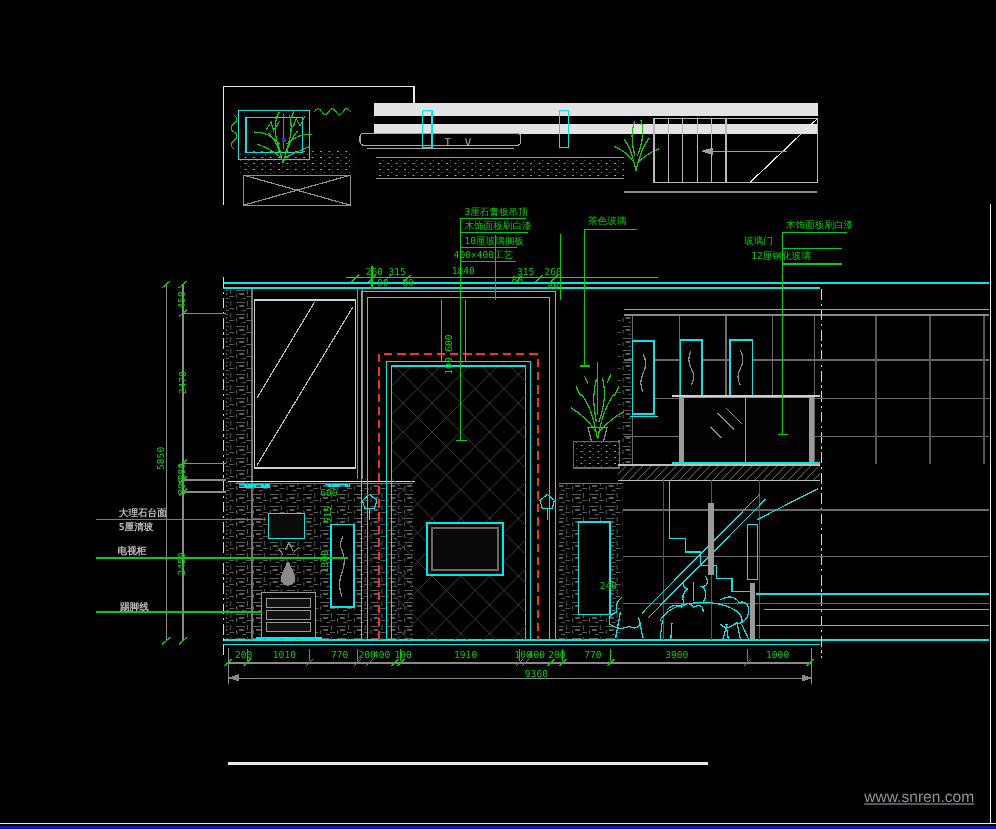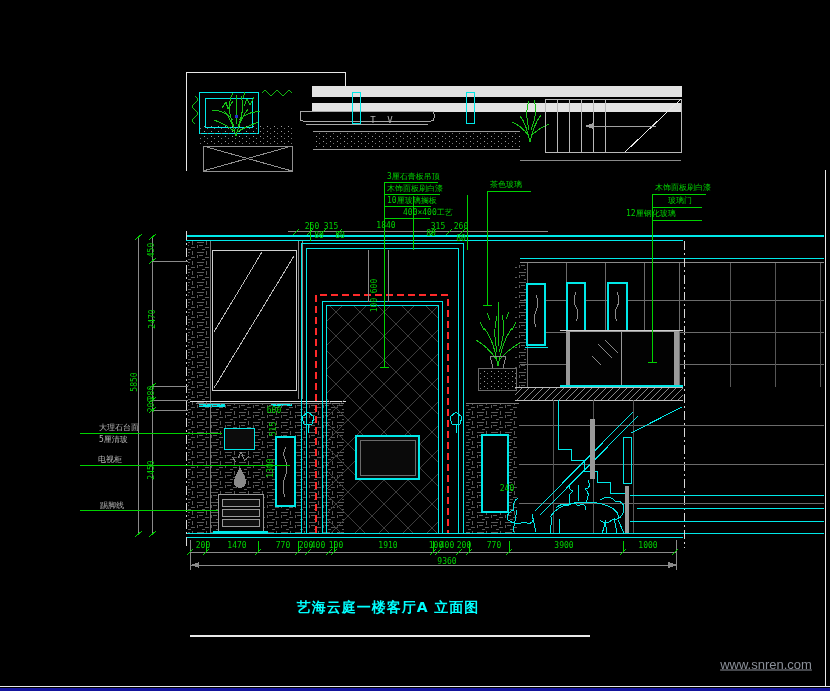--- a/index.html
+++ b/index.html
@@ -3,21 +3,21 @@
 <meta charset="utf-8">
 <style>
   html,body{margin:0;padding:0;background:#000;}
   .canvas{position:relative;width:830px;height:691px;background:#000;overflow:hidden;
           font-family:"DejaVu Sans Mono",monospace;}
   .canvas svg{position:absolute;left:0;top:0;}
   .t{position:absolute;white-space:nowrap;color:#00d200;font-size:8px;line-height:1;
      transform:translate(-50%,-50%);}
   .rot{transform:translate(-50%,-50%) rotate(-90deg);}
   .ann{position:absolute;white-space:nowrap;color:#00d200;font-size:8px;line-height:1;}
-  .lbl{position:absolute;white-space:nowrap;color:#b8b8b8;font-size:8px;line-height:1;}
+  .lbl{position:absolute;white-space:nowrap;color:#b8b8b8;font-size:8px;line-height:1;font-weight:bold;}
   .tvlabel{position:absolute;color:#b0b0b0;font-size:9px;letter-spacing:3px;line-height:1;
      transform:translate(-50%,-50%);}
   .title{position:absolute;color:#00ffff;font-weight:bold;font-size:14px;letter-spacing:1px;
      line-height:1;transform:translate(-50%,-50%);font-family:"DejaVu Sans",sans-serif;}
   .wm{position:absolute;color:#8b9099;font-size:13px;line-height:1;transform:translate(-50%,-50%);
      font-family:"Liberation Sans",sans-serif;text-decoration:underline;}
 </style>
 </head>
 <body>
 
@@ -219,24 +219,24 @@
     <path d="M652,194 h54 M652,207 h50 M652,220 h50 M652,194 V362 M648,362 h9" stroke="#00d200" fill="none"></path>
     <path d="M80,433 H222 M80,465 H290 M80,510 H218" stroke="#00d200" fill="none"></path>
   </g>
 </svg>
 
 <span class="tvlabel" style="left:383px;top:120px">T V</span>
 
 <span class="ann" style="left:387px;top:173px">3厘石膏板吊顶</span>
 <span class="ann" style="left:387px;top:185px">木饰面板刷白漆</span>
 <span class="ann" style="left:387px;top:197px">10厘玻璃搁板</span>
-<span class="ann" style="left:403px;top:209px">400×400工艺</span>
+<span class="ann" style="left:378px;top:209px">400×400工艺</span>
 <span class="ann" style="left:490px;top:181px">茶色玻璃</span>
 <span class="ann" style="left:655px;top:184px">木饰面板刷白漆</span>
-<span class="ann" style="left:668px;top:197px">玻璃门</span>
+<span class="ann" style="left:620px;top:197px">玻璃门</span>
 <span class="ann" style="left:626px;top:210px">12厘钢化玻璃</span>
 
 <span class="lbl" style="left:99px;top:424px">大理石台面</span>
 <span class="lbl" style="left:99px;top:436px">5厘清玻</span>
 <span class="lbl" style="left:98px;top:456px">电视柜</span>
 <span class="lbl" style="left:100px;top:502px">踢脚线</span>
 
 <span class="t" style="left:312px;top:227px">260</span>
 <span class="t" style="left:331px;top:227px">315</span>
 <span class="t" style="left:319px;top:236px">80</span>
@@ -248,37 +248,36 @@
 <span class="t" style="left:461px;top:239px">80</span>
 
 <span class="t rot" style="left:152px;top:250px">450</span>
 <span class="t rot" style="left:153px;top:319px">2470</span>
 <span class="t rot" style="left:152px;top:393px">280</span>
 <span class="t rot" style="left:152px;top:405px">200</span>
 <span class="t rot" style="left:152px;top:470px">2450</span>
 <span class="t rot" style="left:135px;top:382px">5850</span>
 
 <span class="t" style="left:203px;top:546px">200</span>
-<span class="t" style="left:237px;top:546px">1470</span>
+<span class="t" style="left:237px;top:546px">1010</span>
 <span class="t" style="left:283px;top:546px">770</span>
 <span class="t" style="left:306px;top:546px">200</span>
 <span class="t" style="left:318px;top:546px">400</span>
 <span class="t" style="left:336px;top:546px">100</span>
 <span class="t" style="left:388px;top:546px">1910</span>
 <span class="t" style="left:436px;top:546px">100</span>
 <span class="t" style="left:447px;top:546px">400</span>
 <span class="t" style="left:464px;top:546px">200</span>
 <span class="t" style="left:494px;top:546px">770</span>
 <span class="t" style="left:564px;top:546px">3900</span>
 <span class="t" style="left:648px;top:546px">1000</span>
 <span class="t" style="left:447px;top:562px">9360</span>
 
 <span class="t rot" style="left:375px;top:286px">600</span>
 <span class="t rot" style="left:375px;top:305px">100</span>
 <span class="t" style="left:274px;top:411px">600</span>
 <span class="t rot" style="left:274px;top:429px">515</span>
 <span class="t rot" style="left:271px;top:468px">1300</span>
 <span class="t" style="left:507px;top:489px">240</span>
 
-<span class="title" style="left:388px;top:607px">艺海云庭一楼客厅A 立面图</span>
 <span class="wm" style="left:766px;top:664px">www.snren.com</span>
 
 </div>
 
 </body></html>

